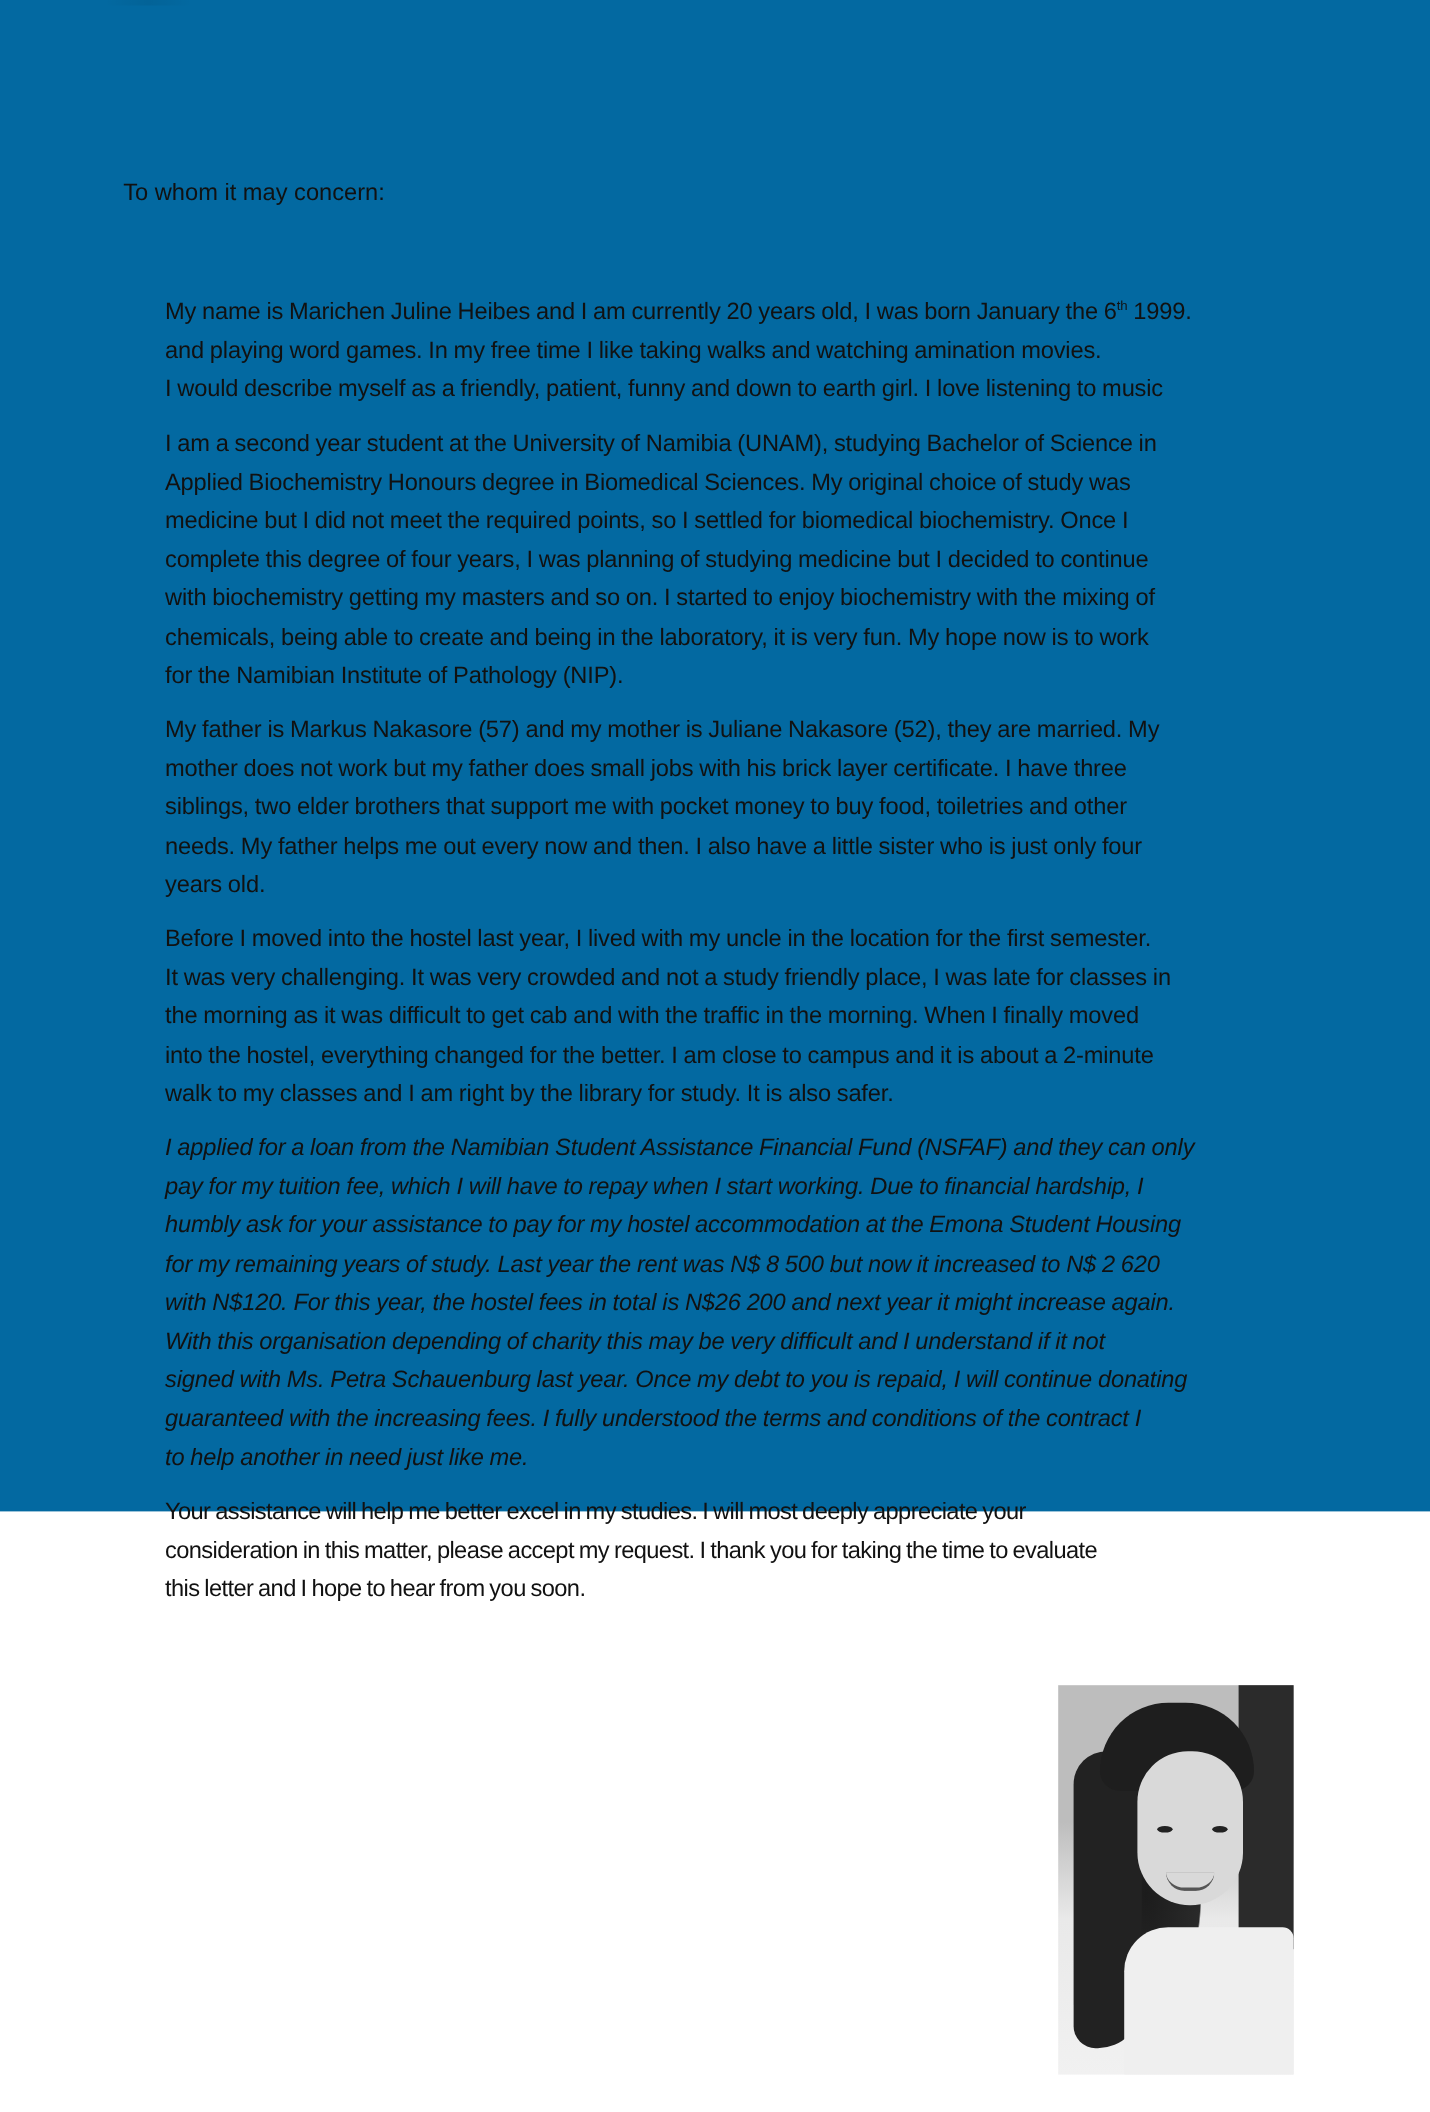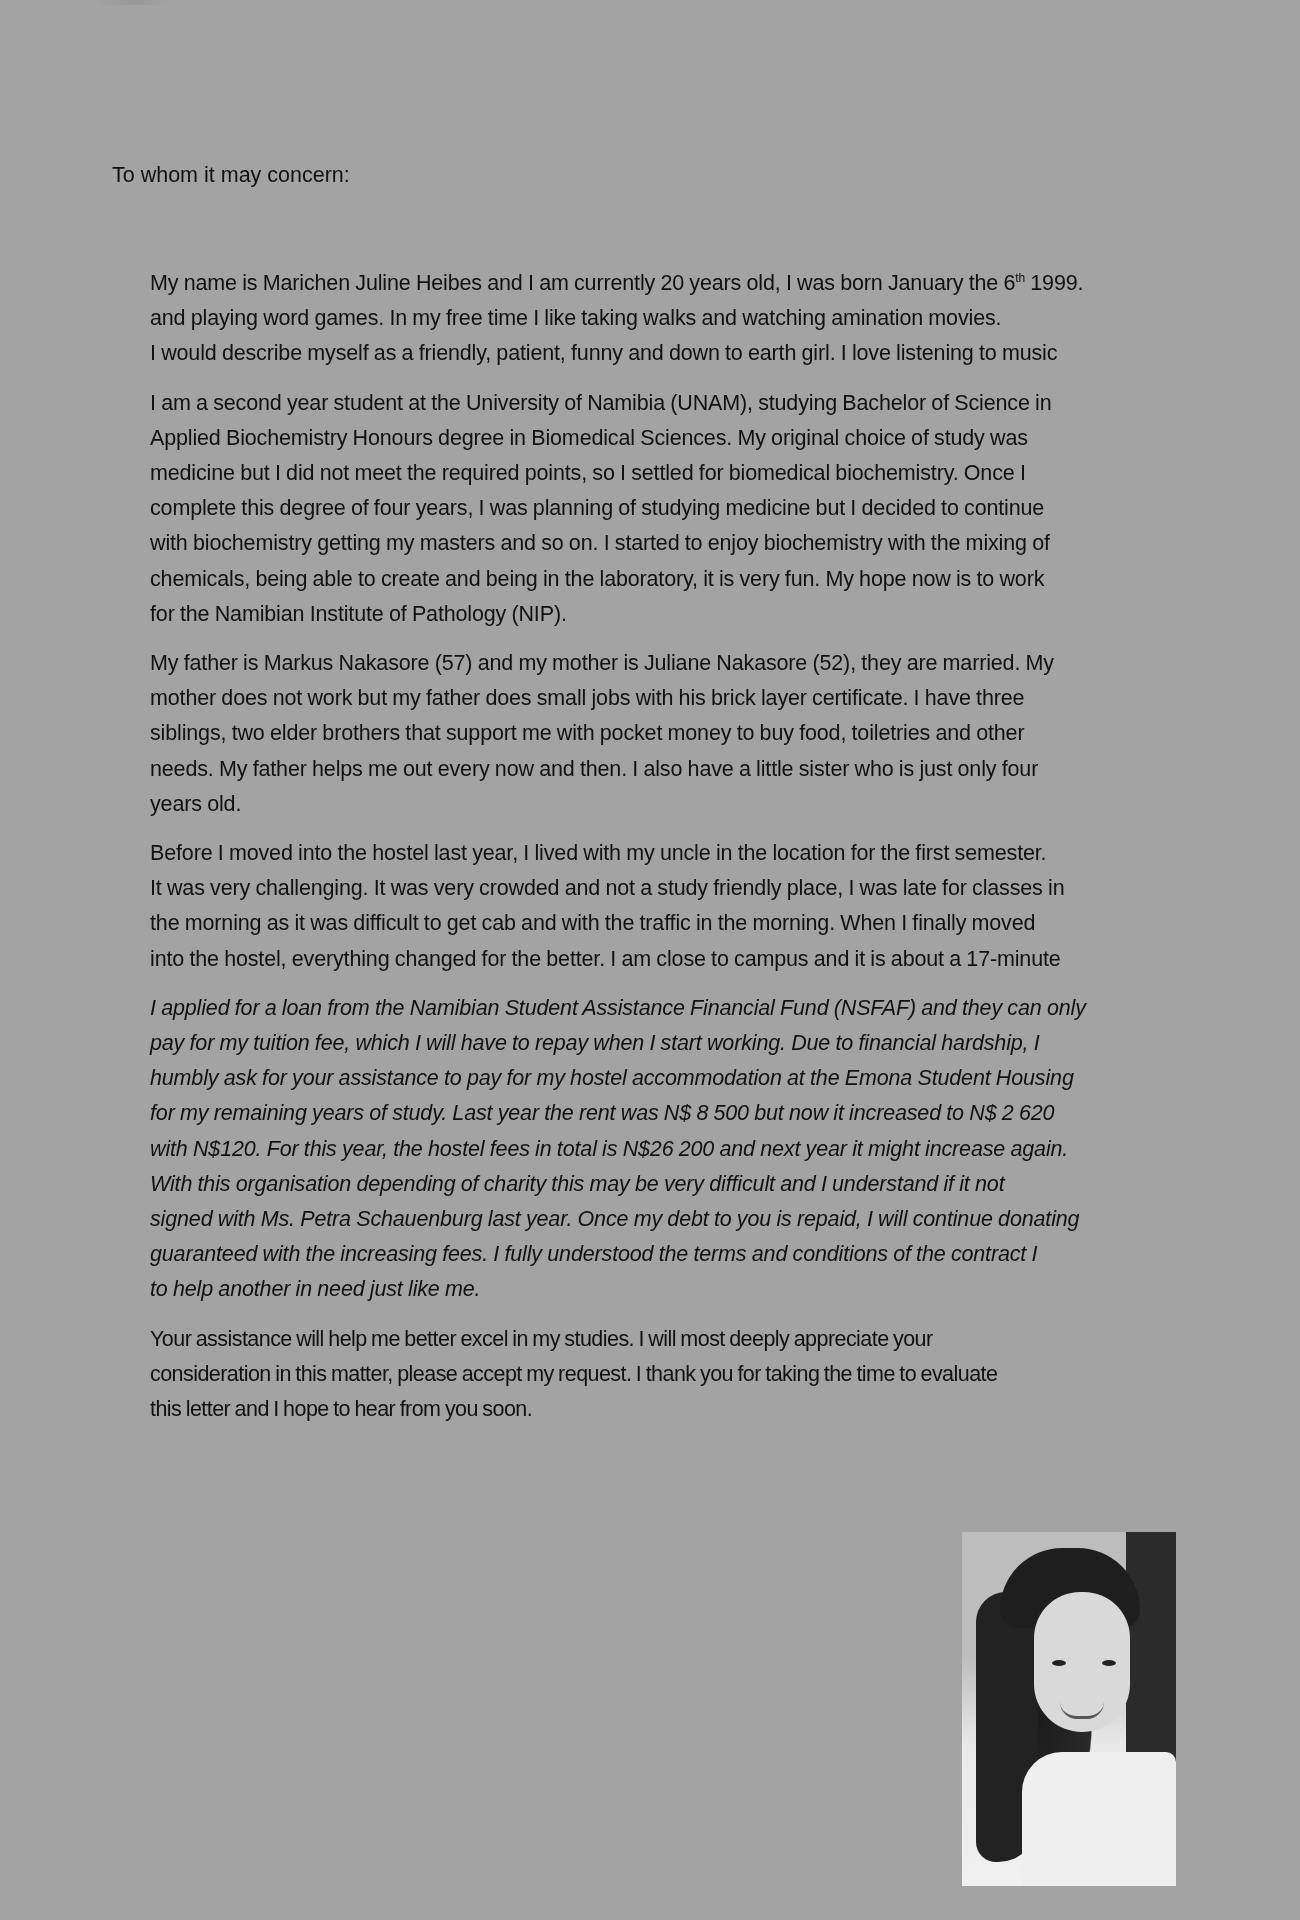--- a/index.html
+++ b/index.html
@@ -1,21 +1,21 @@
 <!DOCTYPE html>
 <html><head>
   <meta charset="utf-8">
   <style>
     html, body { margin: 0; padding: 0; background: #ffffff; }
     body {
       width: 1300px; height: 1920px; position: relative; overflow: hidden;
       font-family: "Liberation Sans", "DejaVu Sans", sans-serif;
       color: #111111;
     }
-    .page { position: absolute; left: 0; top: 0; width: 1300px; height: 1920px; background: #a3a3a3; }
+    .page { position: absolute; left: 0; top: 0; width: 1300px; height: 1374px; background: #0369a1; }
     .scan-mark {
       position: absolute; left: 95px; top: 0; width: 80px; height: 5px;
       background: linear-gradient(to right, rgba(0,0,0,0), rgba(0,0,0,0.06), rgba(0,0,0,0));
     }
     .salutation { position: absolute; left: 112px; top: 160px; font-size: 21.5px; line-height: 30px; }
     .body-block { position: absolute; left: 112px; top: 266px; width: 1080px; margin-left: 38px; }
     .para { font-size: 21.5px; line-height: 35.2px; margin: 0 0 14px 0; letter-spacing: -0.15px; word-spacing: -0.5px; }
     .para.justify { text-align: justify; font-style: italic; }
     .para.condensed { letter-spacing: -0.55px; word-spacing: -1px; }
     .line { display: block; white-space: nowrap; }
@@ -69,21 +69,22 @@
       <span class="line">mother does not work but my father does small jobs with his brick layer certificate. I have three</span>
       <span class="line">siblings, two elder brothers that support me with pocket money to buy food, toiletries and other</span>
       <span class="line">needs. My father helps me out every now and then. I also have a little sister who is just only four</span>
       <span class="line">years old.</span>
     </p>
 
     <p class="para">
       <span class="line">Before I moved into the hostel last year, I lived with my uncle in the location for the first semester.</span>
       <span class="line">It was very challenging. It was very crowded and not a study friendly place, I was late for classes in</span>
       <span class="line">the morning as it was difficult to get cab and with the traffic in the morning. When I finally moved</span>
-      <span class="line">into the hostel, everything changed for the better. I am close to campus and it is about a 17-minute</span>
+      <span class="line">into the hostel, everything changed for the better. I am close to campus and it is about a 2-minute</span>
+      <span class="line">walk to my classes and I am right by the library for study. It is also safer.</span>
     </p>
 
     <p class="para justify">
       <span class="line">I applied for a loan from the Namibian Student Assistance Financial Fund (NSFAF) and they can only</span>
       <span class="line">pay for my tuition fee, which I will have to repay when I start working. Due to financial hardship, I</span>
       <span class="line">humbly ask for your assistance to pay for my hostel accommodation at the Emona Student Housing</span>
       <span class="line">for my remaining years of study. Last year the rent was N$ 8 500 but now it increased to N$ 2 620</span>
       <span class="line">with N$120. For this year, the hostel fees in total is N$26 200 and next year it might increase again.</span>
       <span class="line">With this organisation depending of charity this may be very difficult and I understand if it not</span>
       <span class="line">signed with Ms. Petra Schauenburg last year. Once my debt to you is repaid, I will continue donating</span>

